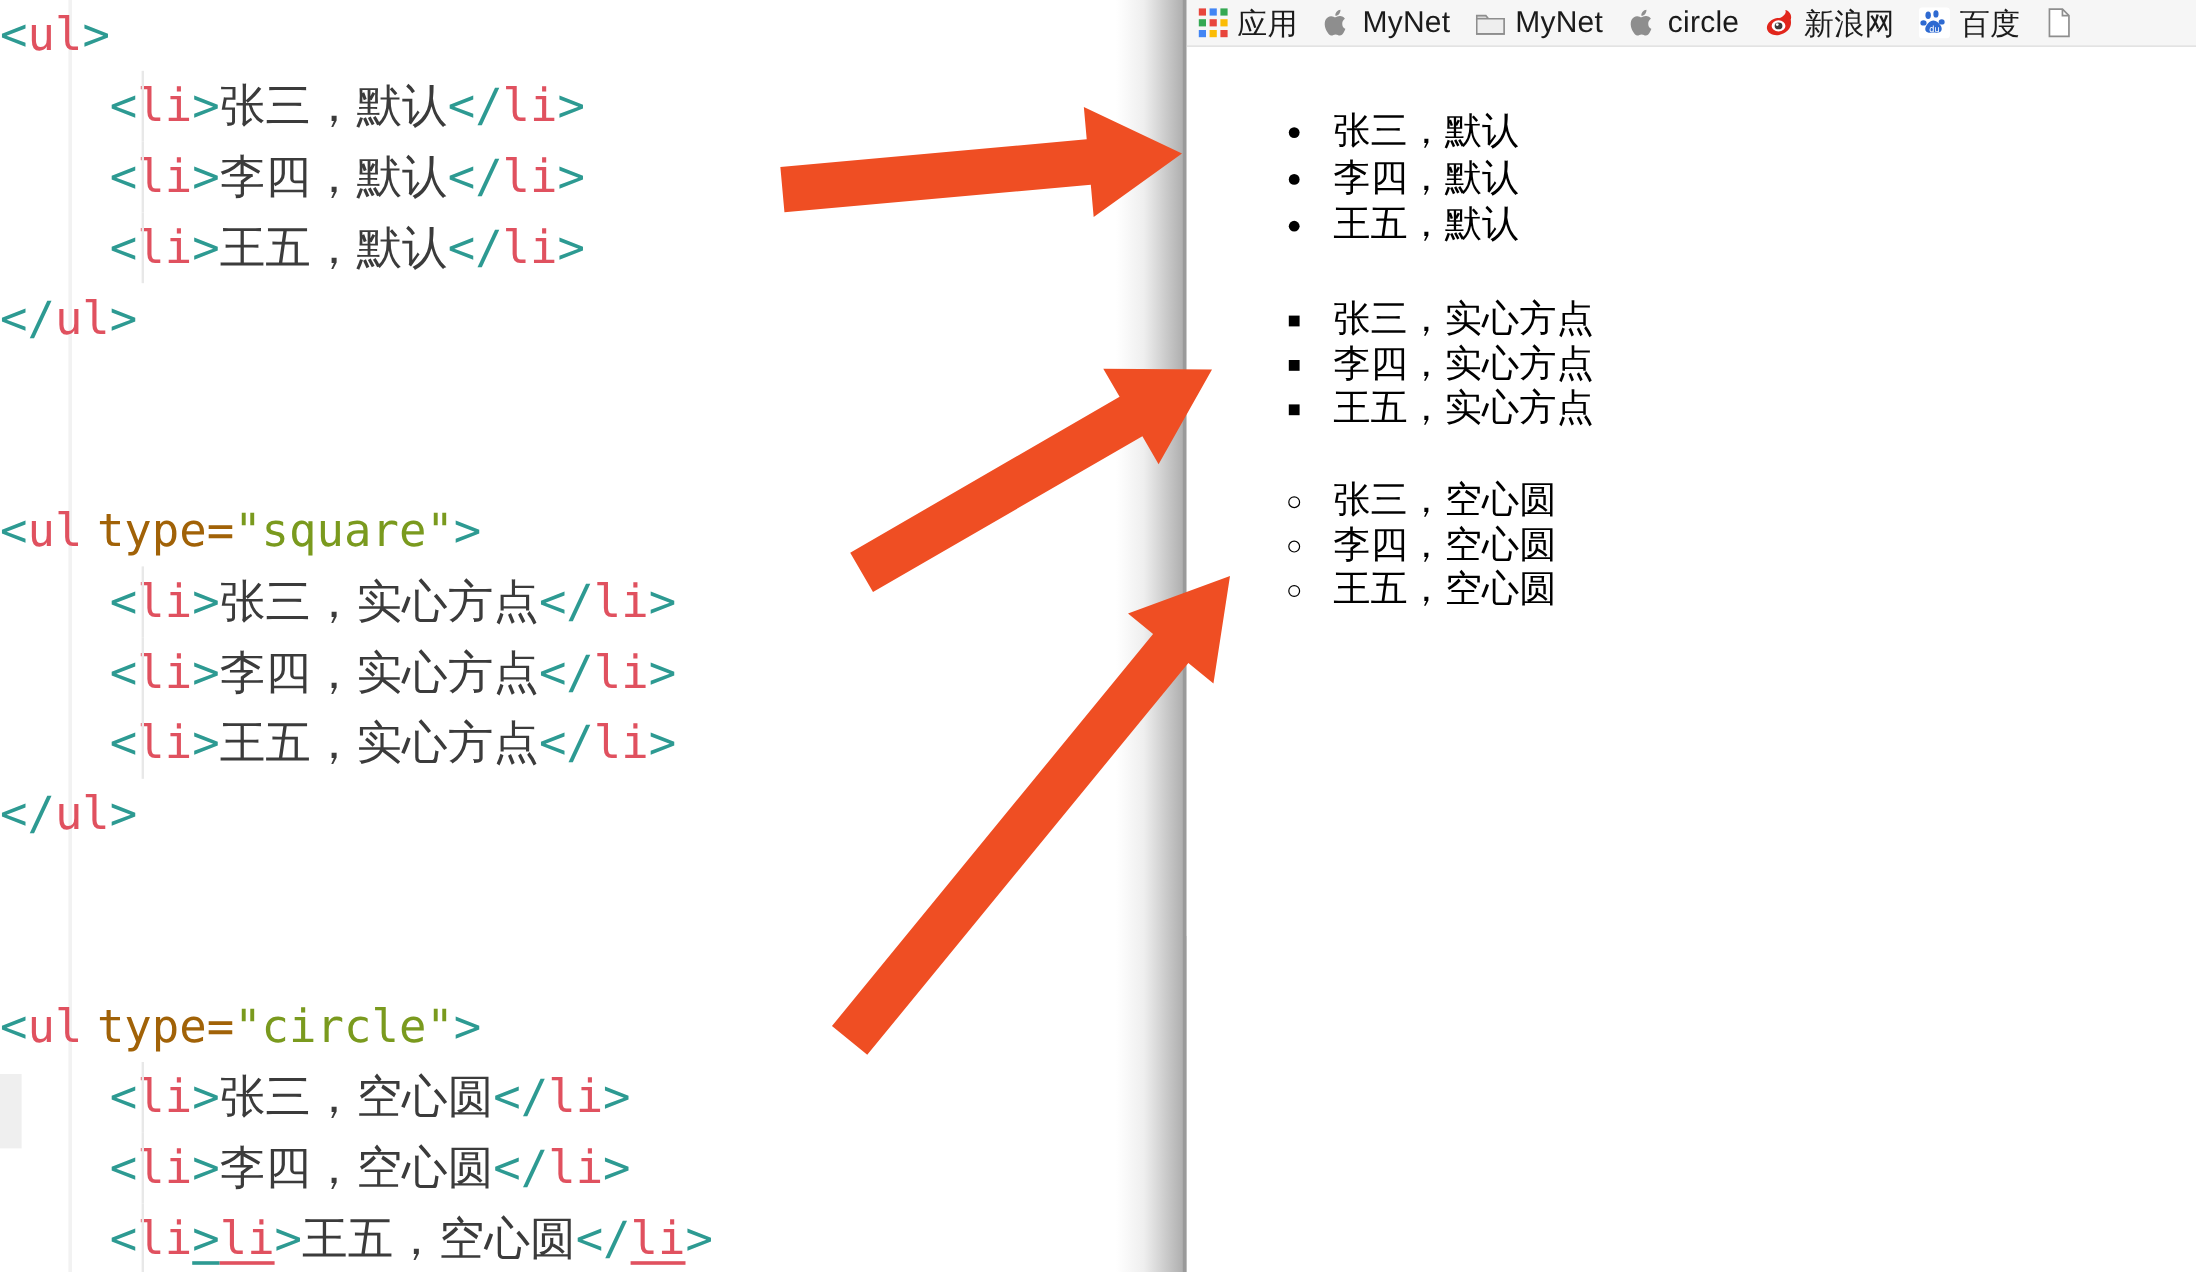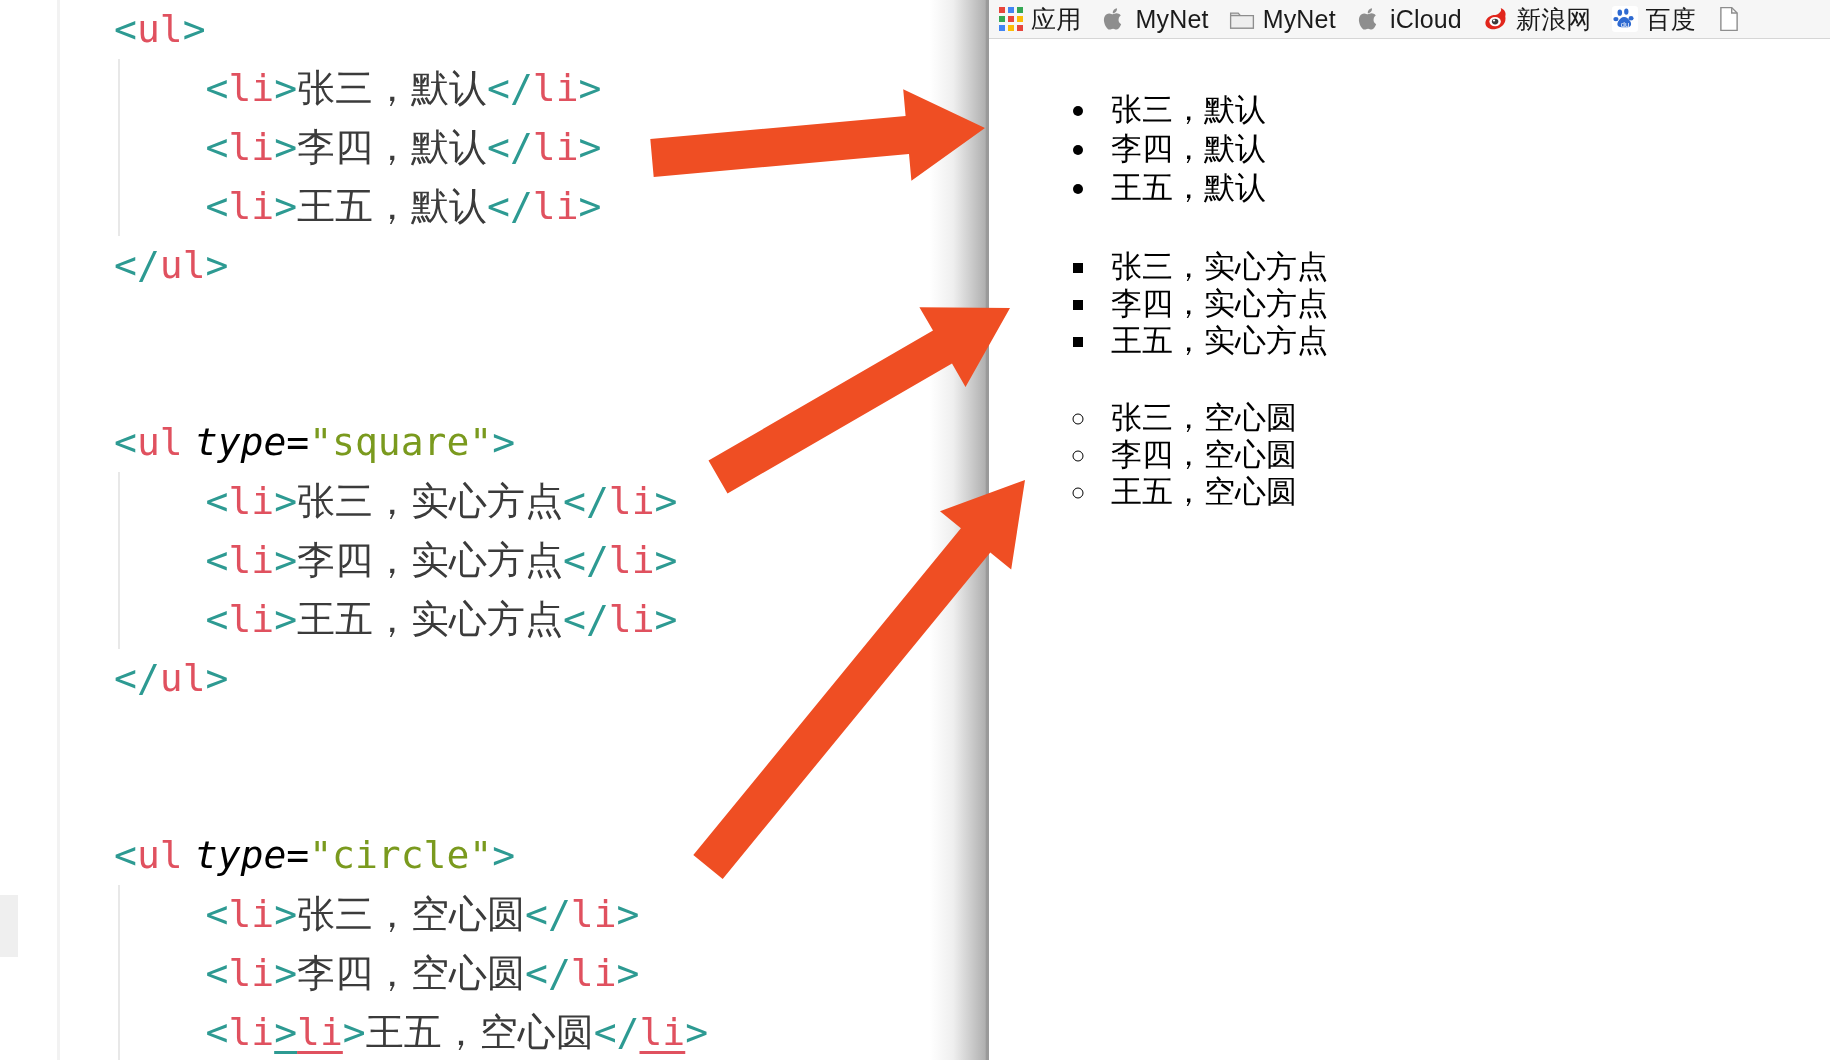--- a/index.html
+++ b/index.html
@@ -29,40 +29,39 @@
     left: 0; top: 0;
     padding: 0;
     font-family: "DejaVu Sans Mono", "Liberation Mono", monospace;
     font-size: 38px;
     line-height: 59px;
     white-space: pre;
     color: #3b3b3b;
   }
   .code-line {
     height: 59px;
-    padding-left: 114px;
     position: relative;
     white-space: pre;
   }
   .code-line.blank { height: 59px; }
 
   
   .code-line.indented::before {
     content: "";
     position: absolute;
     left: 118px;
     top: 0;
     width: 2px;
     height: 59px;
     background: #e8e8e8;
   }
 
   .tok-punct  { color: #2d9a92; }     
   .tok-tag    { color: #e0515f; }     
-  .tok-attr   { color: #000000; font-style: italic; }     
+  .tok-attr   { color: #a16207; }     
   .tok-val    { color: #7a9a1e; }     
   .tok-text   { color: #3b3b3b; font-family: "DejaVu Sans", sans-serif; }
   .tok-under  { text-decoration: underline; text-underline-offset: 6px; text-decoration-thickness: 3px; }
 
   
   #editor-scroll-thumb {
     position: absolute;
     left: 0;
     top: 895px;
     width: 18px;
@@ -222,21 +221,21 @@
         <svg viewBox="0 0 24 24" class="bm-icon">
           <path fill="#d9d9d9" stroke="#8e8e8e" stroke-width="1.2" d="M1.5 6.5h7l2 2.4h12v11.6h-21z"></path>
           <path fill="#eeeeee" stroke="#8e8e8e" stroke-width="1.2" d="M1.5 8.9h21v11.6h-21z"></path>
         </svg>
         <span class="bm-label">MyNet</span>
       </div>
       <div class="bookmark">
         <svg viewBox="0 0 24 24" class="bm-icon">
           <path fill="#8e8e8e" d="M16.2 12.6c0-2.5 2-3.7 2.1-3.8-1.2-1.7-3-1.9-3.6-2-1.5-.2-3 .9-3.8.9-.8 0-2-.9-3.3-.8-1.7 0-3.2 1-4.1 2.5-1.7 3-.4 7.5 1.3 9.9.8 1.2 1.8 2.6 3.1 2.5 1.2 0 1.7-.8 3.2-.8s1.9.8 3.2.8c1.3 0 2.2-1.2 3-2.4.9-1.4 1.3-2.7 1.3-2.8-.1 0-2.5-1-2.4-3.9zM13.8 5.2c.7-.8 1.1-2 1-3.2-1 0-2.2.7-2.9 1.5-.6.7-1.2 1.9-1 3.1 1.1.1 2.2-.6 2.9-1.4z"></path>
         </svg>
-        <span class="bm-label">iCloud</span>
+        <span class="bm-label">circle</span>
       </div>
       <div class="bookmark">
         <svg viewBox="0 0 24 24" class="bm-icon">
           <path fill="#e1261c" d="M21.5 9.5c1.2-3.6-1.3-6.9-4.2-7.4 1 2.3-.5 3.6-1.6 4.6-2.6 2.3-4.2 1.1-6.8 2.1-4 1.5-6.4 5-5.6 8.2.8 3.2 4.9 5.1 9.3 4.3 4.6-.8 8.1-3.9 8.9-7.6.3-1.5.2-2.9 0-4.2z"></path>
           <ellipse cx="12.1" cy="14.4" rx="5.3" ry="4.3" fill="#ffffff"></ellipse>
           <ellipse cx="12.1" cy="14.4" rx="3" ry="2.6" fill="#3c3c3c"></ellipse>
           <ellipse cx="11.1" cy="13.4" rx="1.1" ry="1" fill="#ffffff"></ellipse>
         </svg>
         <span class="bm-label">新浪网</span>
       </div>

